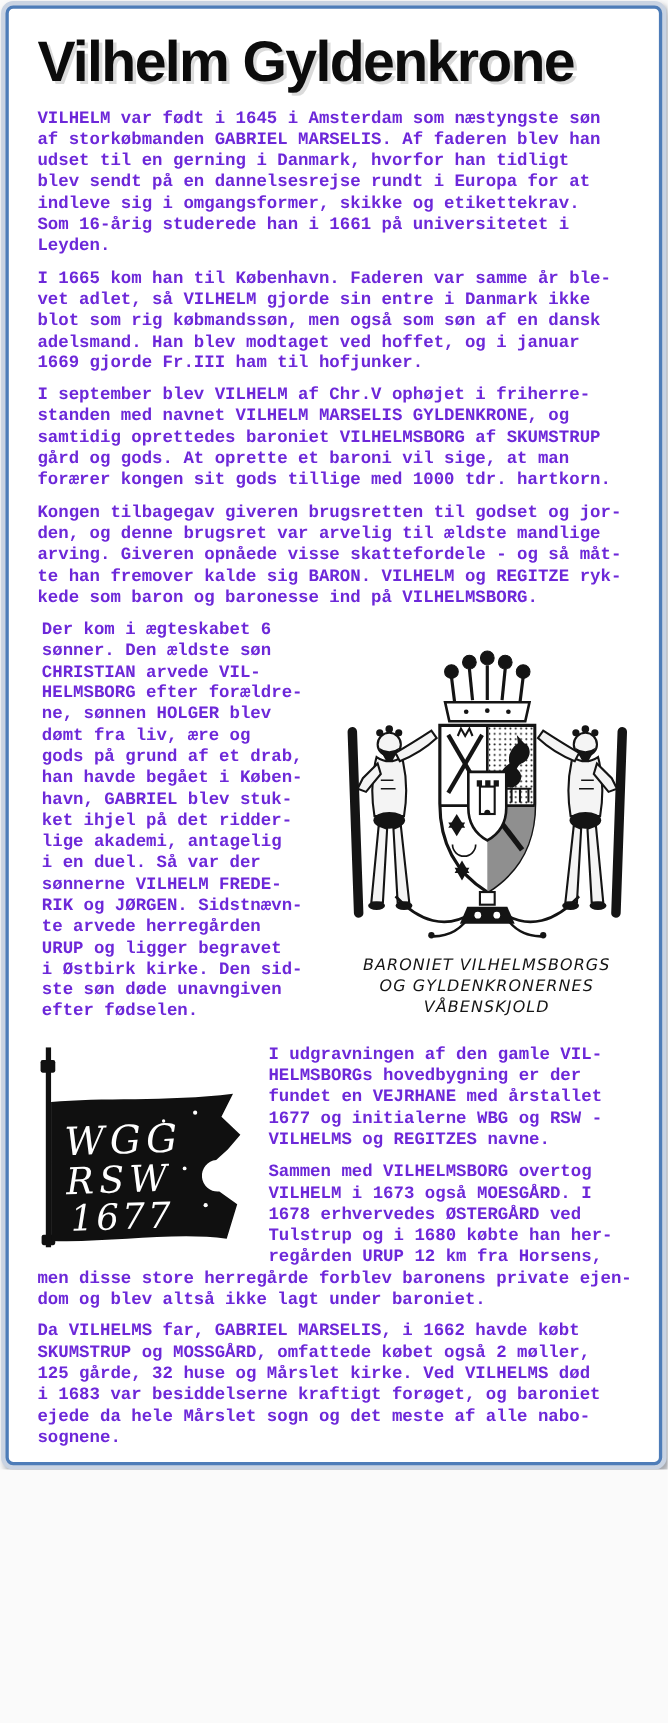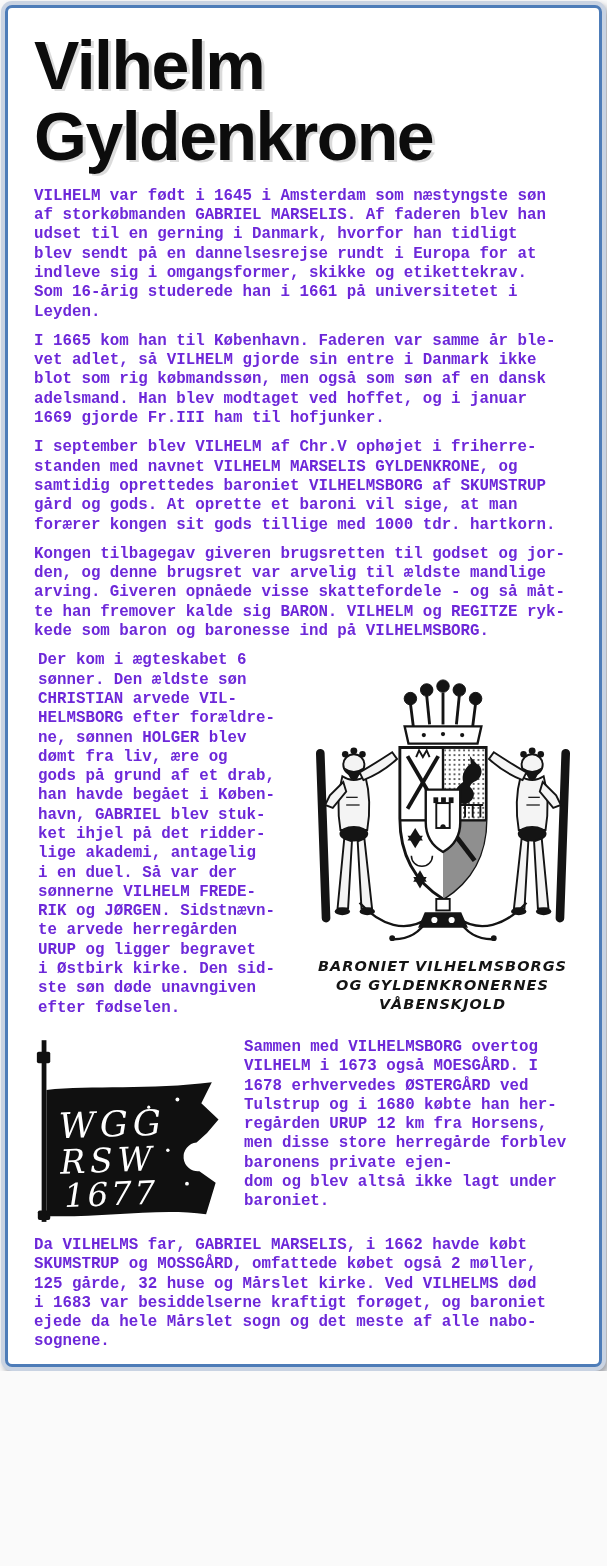--- a/index.html
+++ b/index.html
@@ -14,21 +14,21 @@
   .page{
     background:#ffffff;
     border:3px solid #4d7cb8;
     border-radius:7px;
     padding:18px 16px 12px 26px;
     overflow:hidden;
   }
   .page-title{
     font-family:"Liberation Sans",sans-serif;
     font-weight:bold;
-    font-size:68px;
+    font-size:52px;
     letter-spacing:-1.5px;
     color:#0c0c0c;
     margin:4px 0 14px 0;
     line-height:1.05;
     text-shadow:3px 2px 0 rgba(0,0,0,.14);
   }
   .mono{
     font-family:"Liberation Mono","DejaVu Sans Mono",monospace;
     font-weight:bold;
     font-size:15.8px;
@@ -37,21 +37,21 @@
     white-space:pre-wrap;
     margin:0 0 10px 0;
   }
   .arms-section{display:flex;gap:6px;margin:2px 0 10px 4px;}
   .arms-left{width:258px;flex:0 0 auto;}
   .arms-fig{flex:1 1 auto;margin:0;text-align:center;}
   .arms-fig svg{display:block;margin:6px auto 0 auto;}
   .arms-caption{
     font-family:"DejaVu Sans",sans-serif;
     font-style:italic;
-    font-weight:bold;
+    font-weight:normal;
     font-size:14.5px;
     line-height:19px;
     letter-spacing:1px;
     color:#141414;
     white-space:pre-wrap;
     text-align:center;
     margin-top:4px;
   }
   .flag-section{margin:0 0 10px 0;}
   .flag-fig{float:left;margin:0 14px 0 0;width:196px;height:188px;}
@@ -257,20 +257,25 @@
             <circle cx="60" cy="165" r="1.6" fill="#ffffff"></circle>
             <circle cx="140" cy="115" r="1.8" fill="#ffffff"></circle>
             <g class="flag-letters" transform="rotate(-2 100 120)">
               <text x="27" y="100" font-size="37" letter-spacing="5">WGG</text>
               <text x="27" y="137" font-size="35" letter-spacing="5">RSW</text>
               <text x="30" y="172" font-size="34" letter-spacing="3">1677</text>
             </g>
           </g>
         </svg>
       </figure>
+      <p class="mono">I udgravningen af den gamle VIL-
+HELMSBORGs hovedbygning er der
+fundet en VEJRHANE med årstallet
+1677 og initialerne WBG og RSW -
+VILHELMS og REGITZES navne.</p>
       <p class="mono">Sammen med VILHELMSBORG overtog
 VILHELM i 1673 også MOESGÅRD. I
 1678 erhvervedes ØSTERGÅRD ved
 Tulstrup og i 1680 købte han her-
 regården URUP 12 km fra Horsens,
 men disse store herregårde forblev baronens private ejen-
 dom og blev altså ikke lagt under baroniet.</p>
     </div>
 
     <p class="mono" style="margin-bottom:0;">Da VILHELMS far, GABRIEL MARSELIS, i 1662 havde købt

